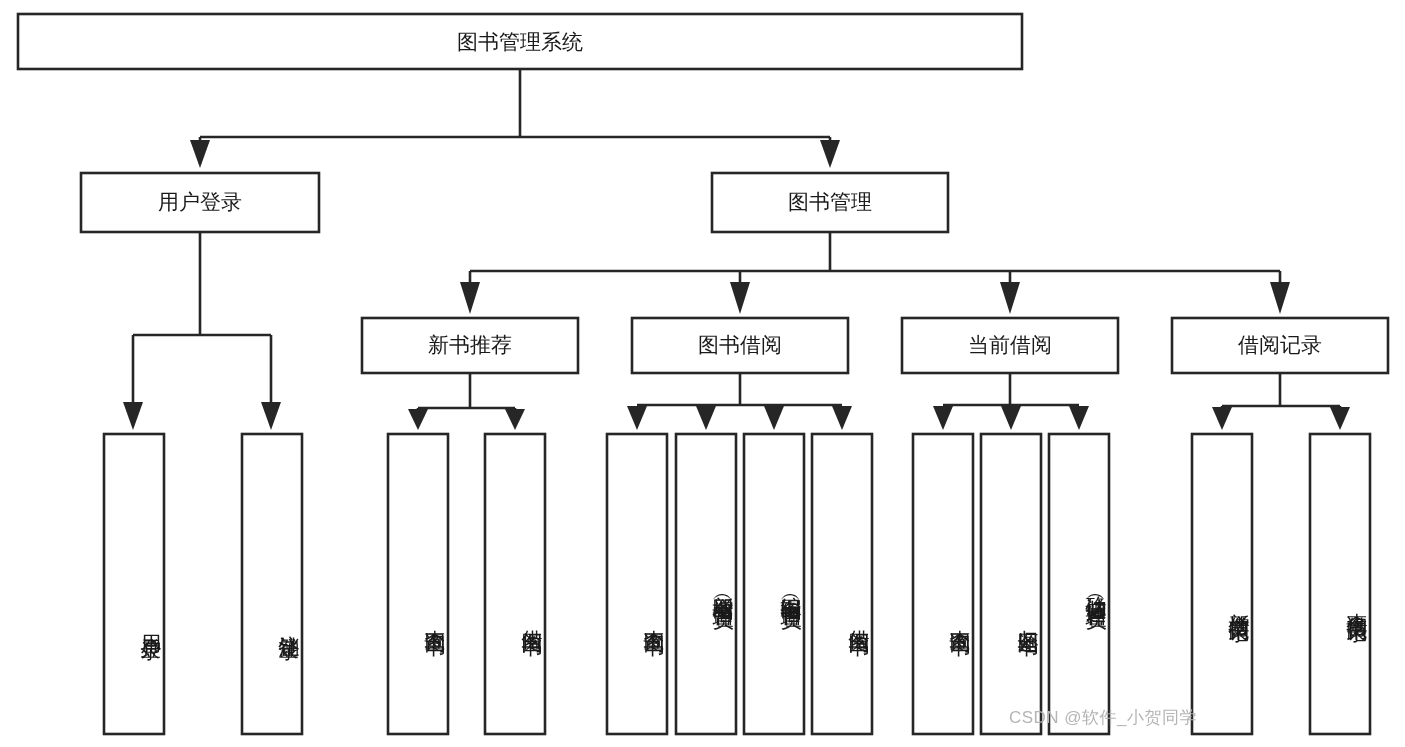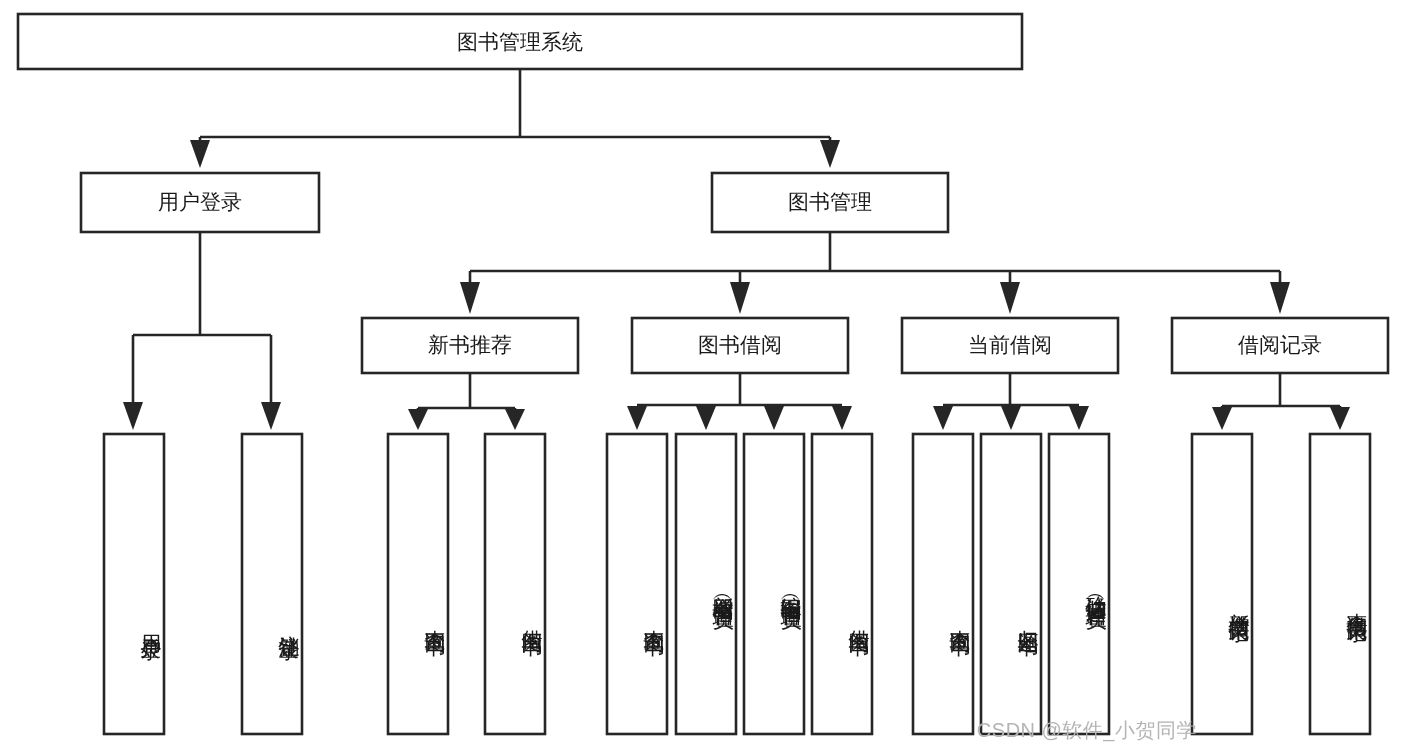--- a/index.html
+++ b/index.html
@@ -59,23 +59,23 @@
     letter-spacing: 2px;
     display: flex;
     align-items: flex-start;
     justify-content: center;
     white-space: nowrap;
     pointer-events: none;
   }
   .watermark {
     position: absolute;
     right: 8px;
-    bottom: 3px;
-    font-family: "Liberation Sans", "DejaVu Sans", sans-serif;
-    font-size: 20px;
+    bottom: 18px;
+    font-family: "Liberation Sans", "DejaVu Sans", sans-serif;
+    font-size: 17px;
     color: #b4b4b4;
     letter-spacing: 0.5px;
     white-space: nowrap;
   }
 </style>
 </head>
 <body>
 
 <div id="diagram-root">
 

